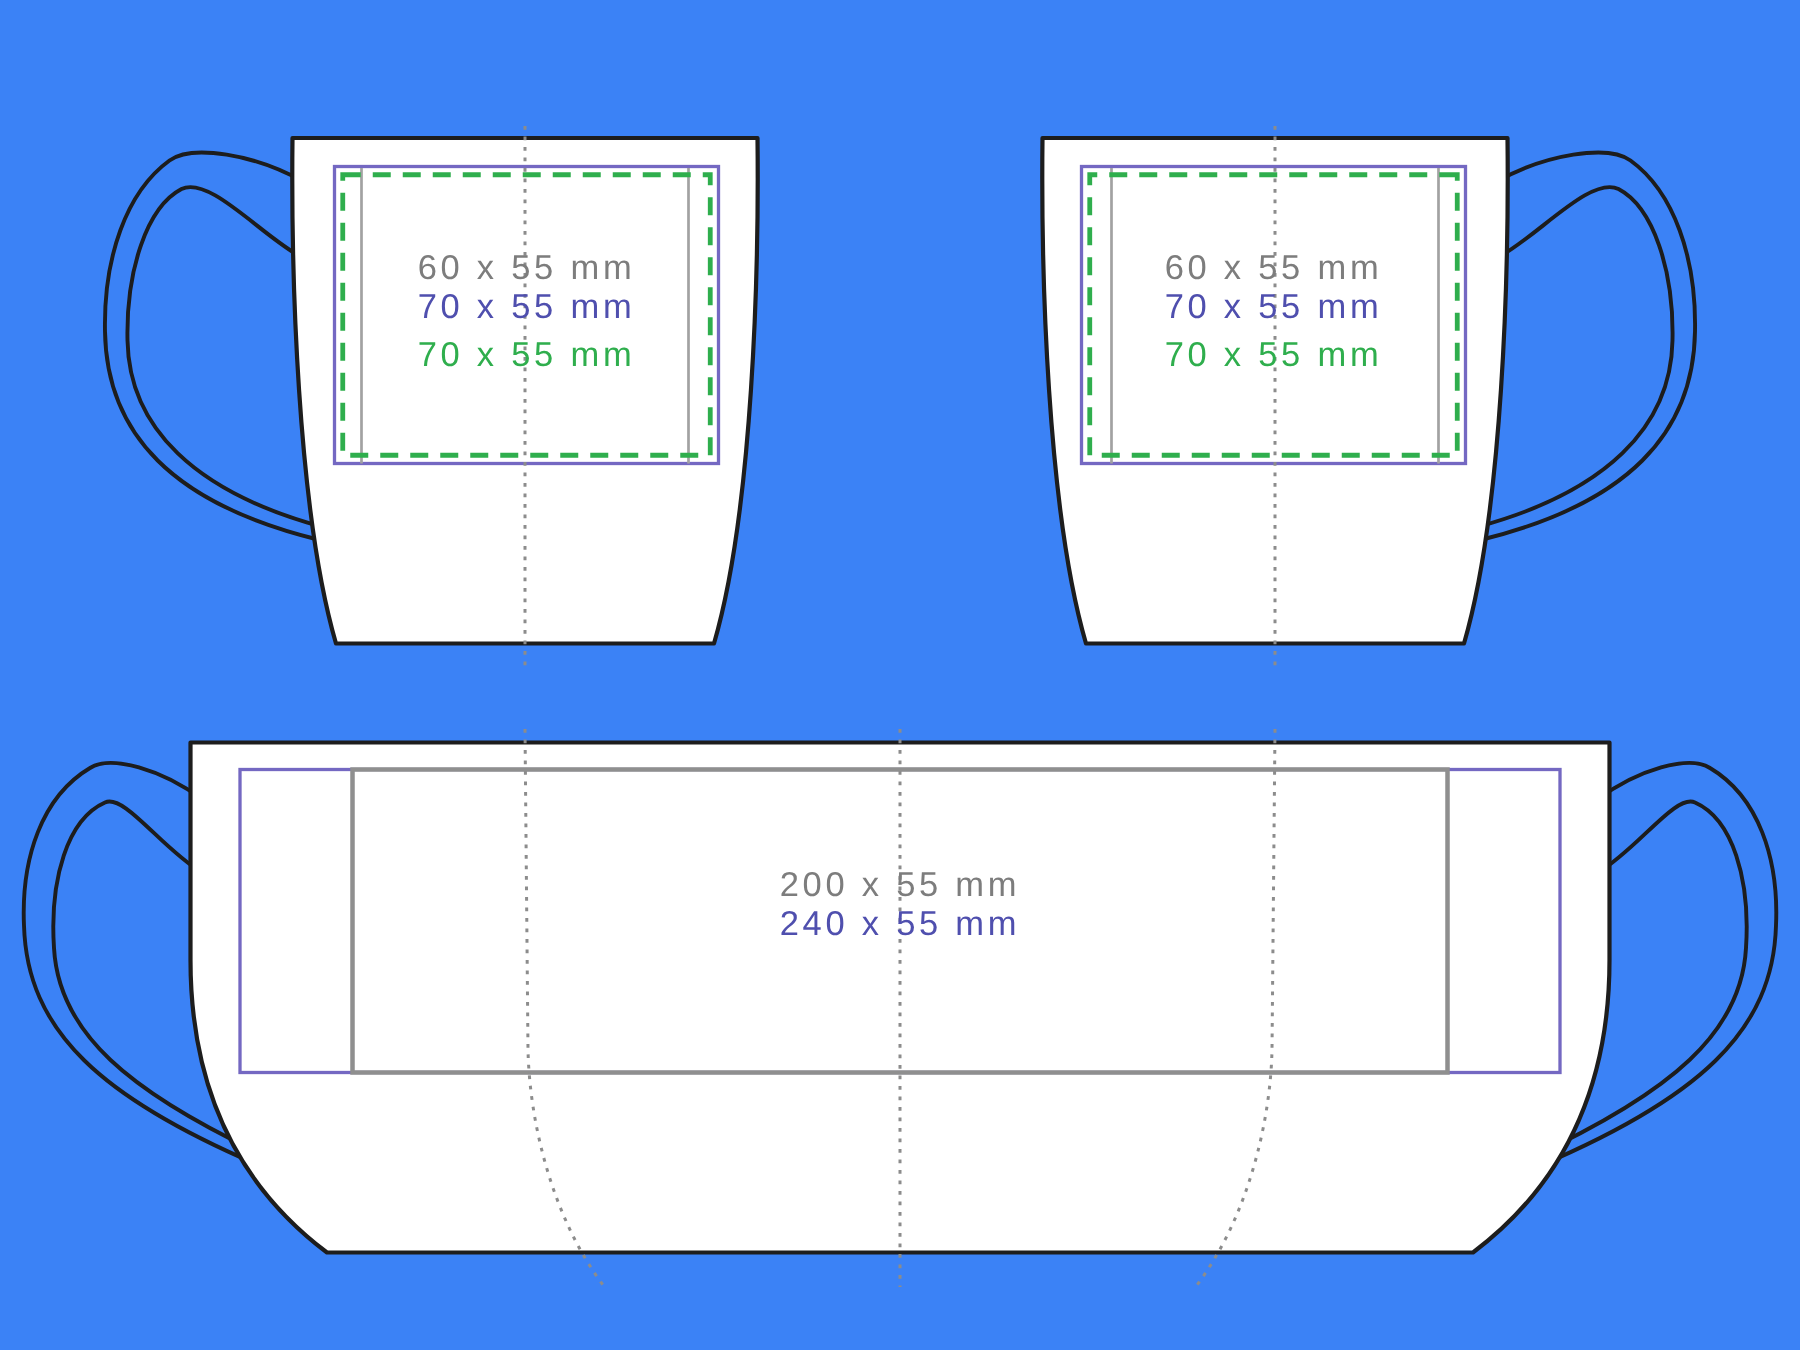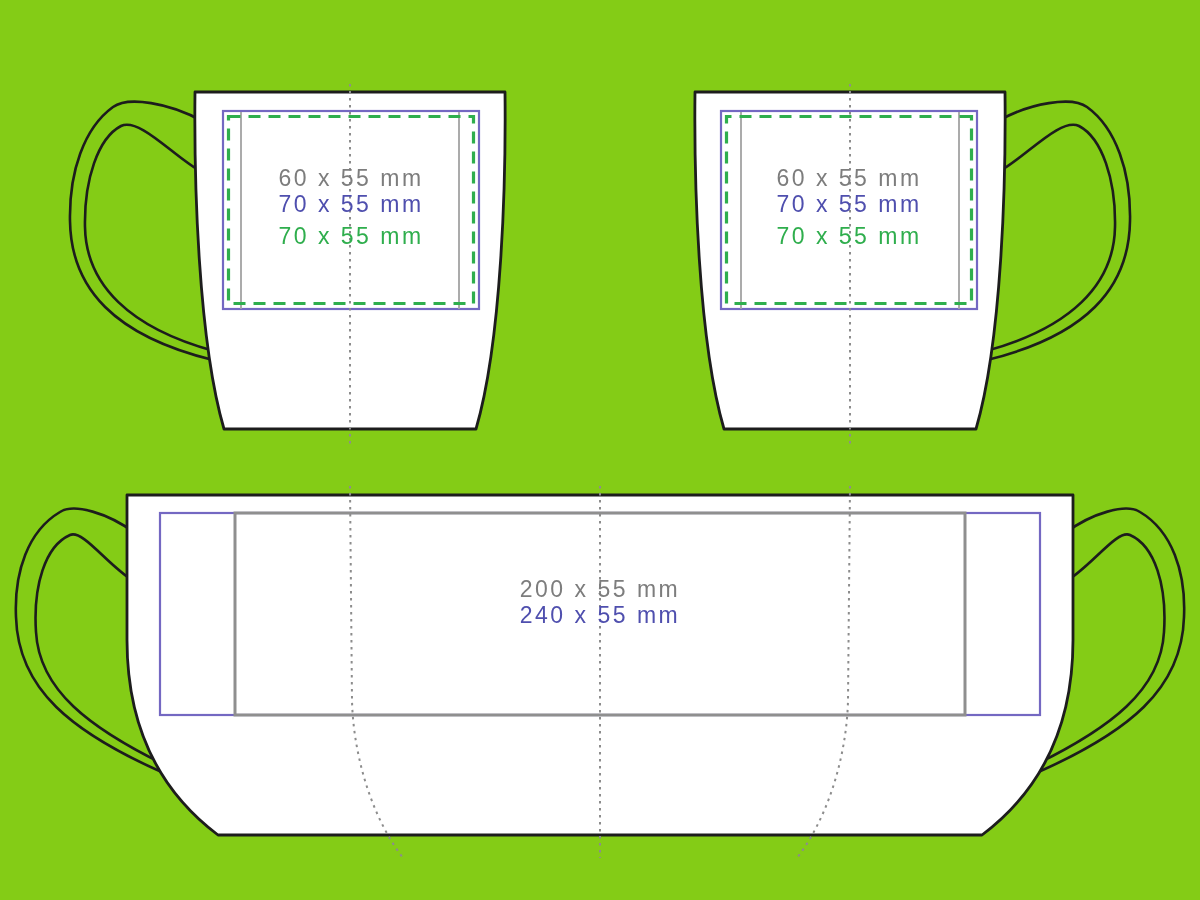--- a/index.html
+++ b/index.html
@@ -4,21 +4,21 @@
 <style>
   html, body {
     margin: 0;
     padding: 0;
     background: #ffffff;
   }
   .canvas {
     position: relative;
     width: 1200px;
     height: 900px;
-    background: #84cc16;
+    background: #3b82f6;
     overflow: hidden;
   }
   svg { display: block; }
 
   .handle {
     fill: none;
     stroke: var(--outline, #1d1d1d);
     stroke-width: 2.6;
     stroke-linecap: butt;
     stroke-linejoin: round;

